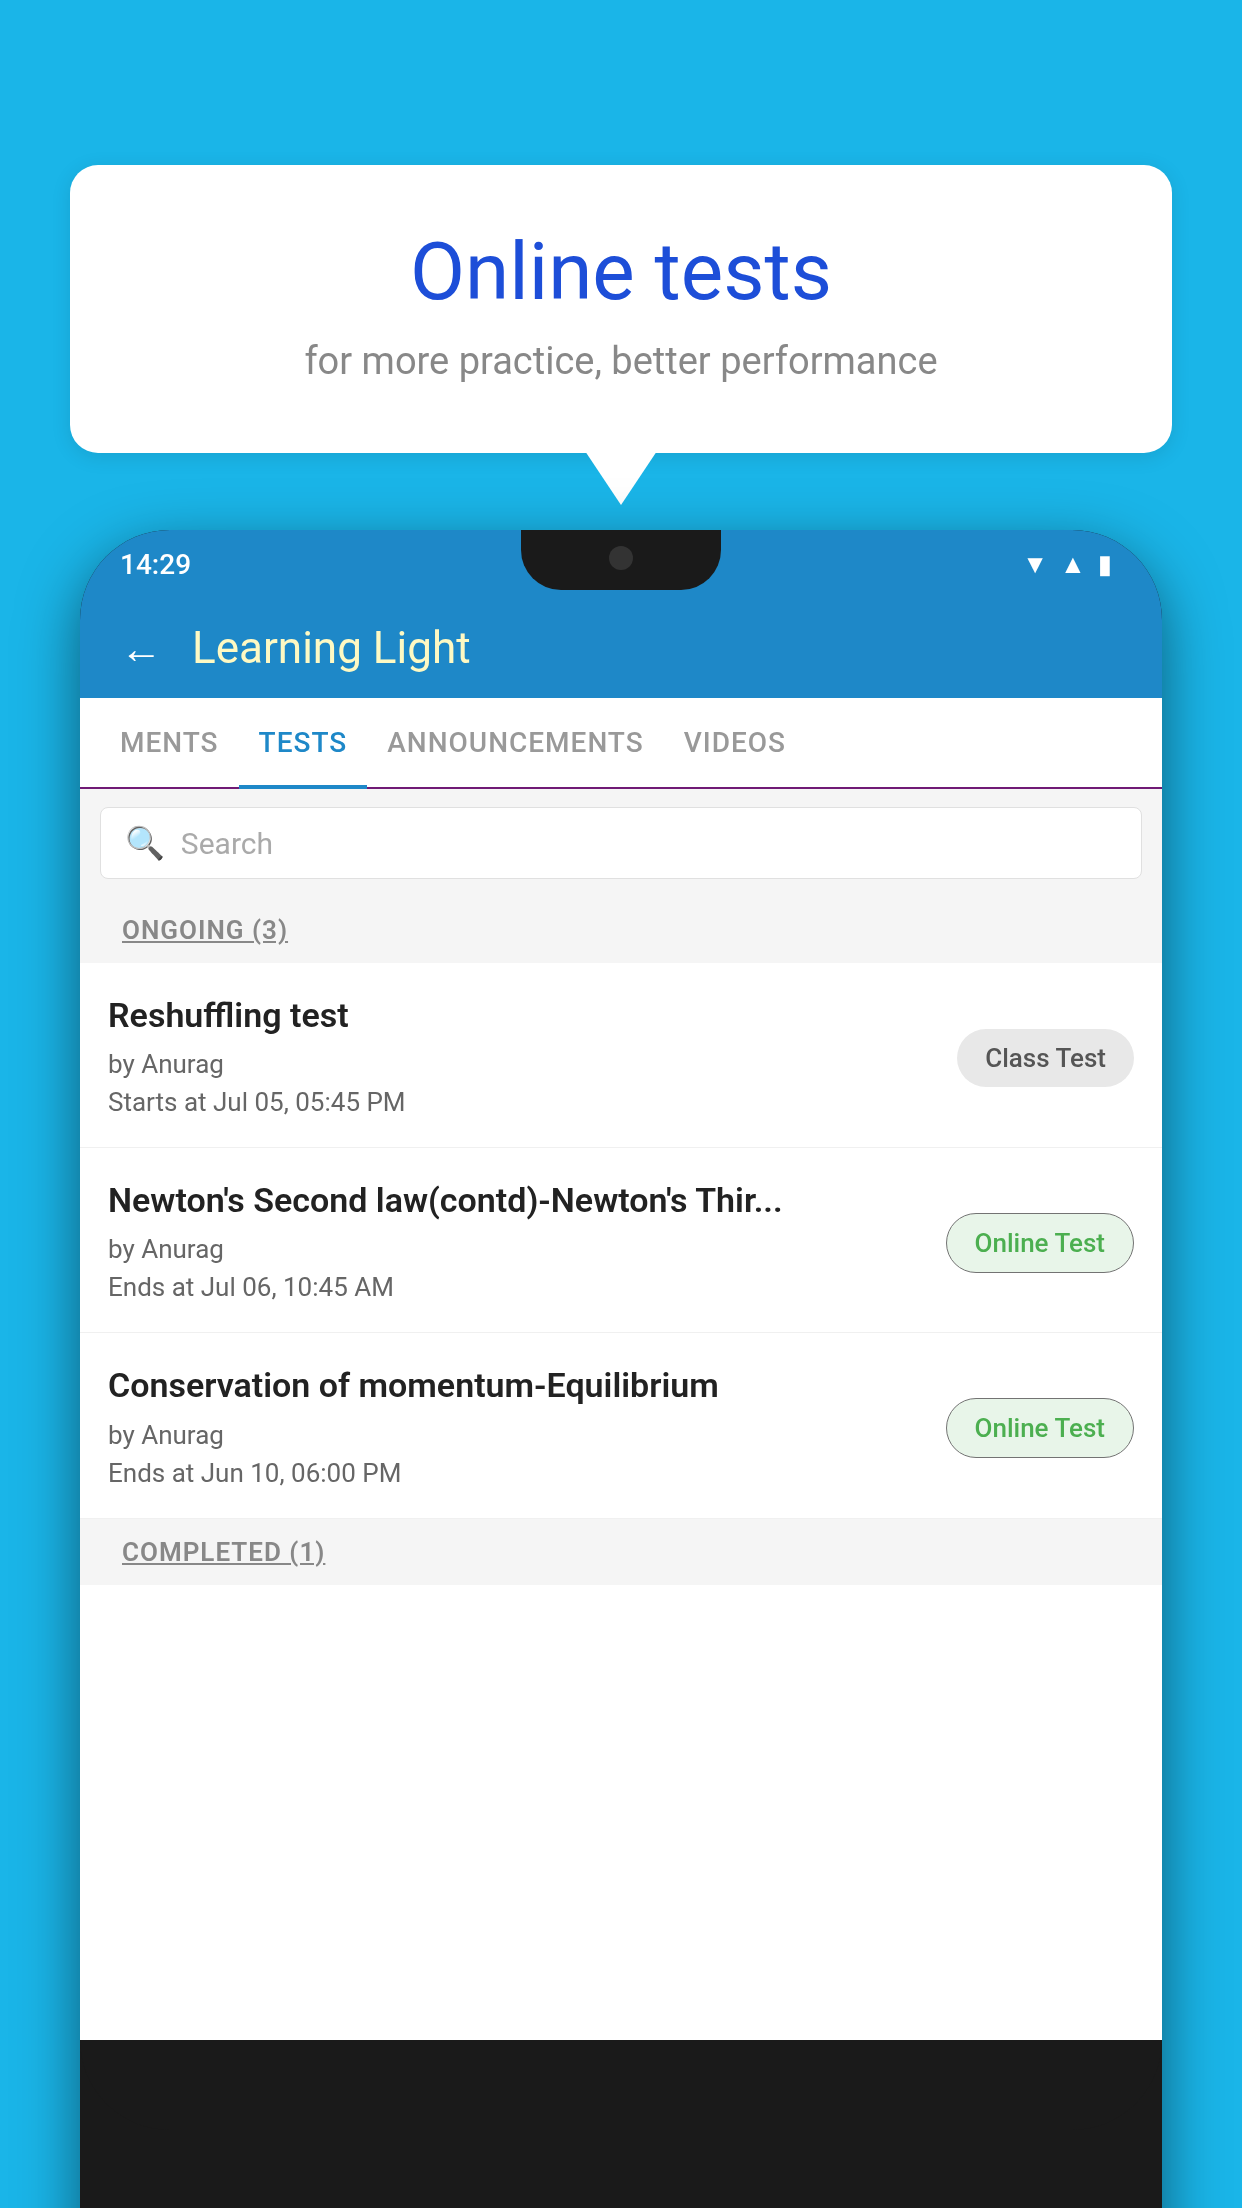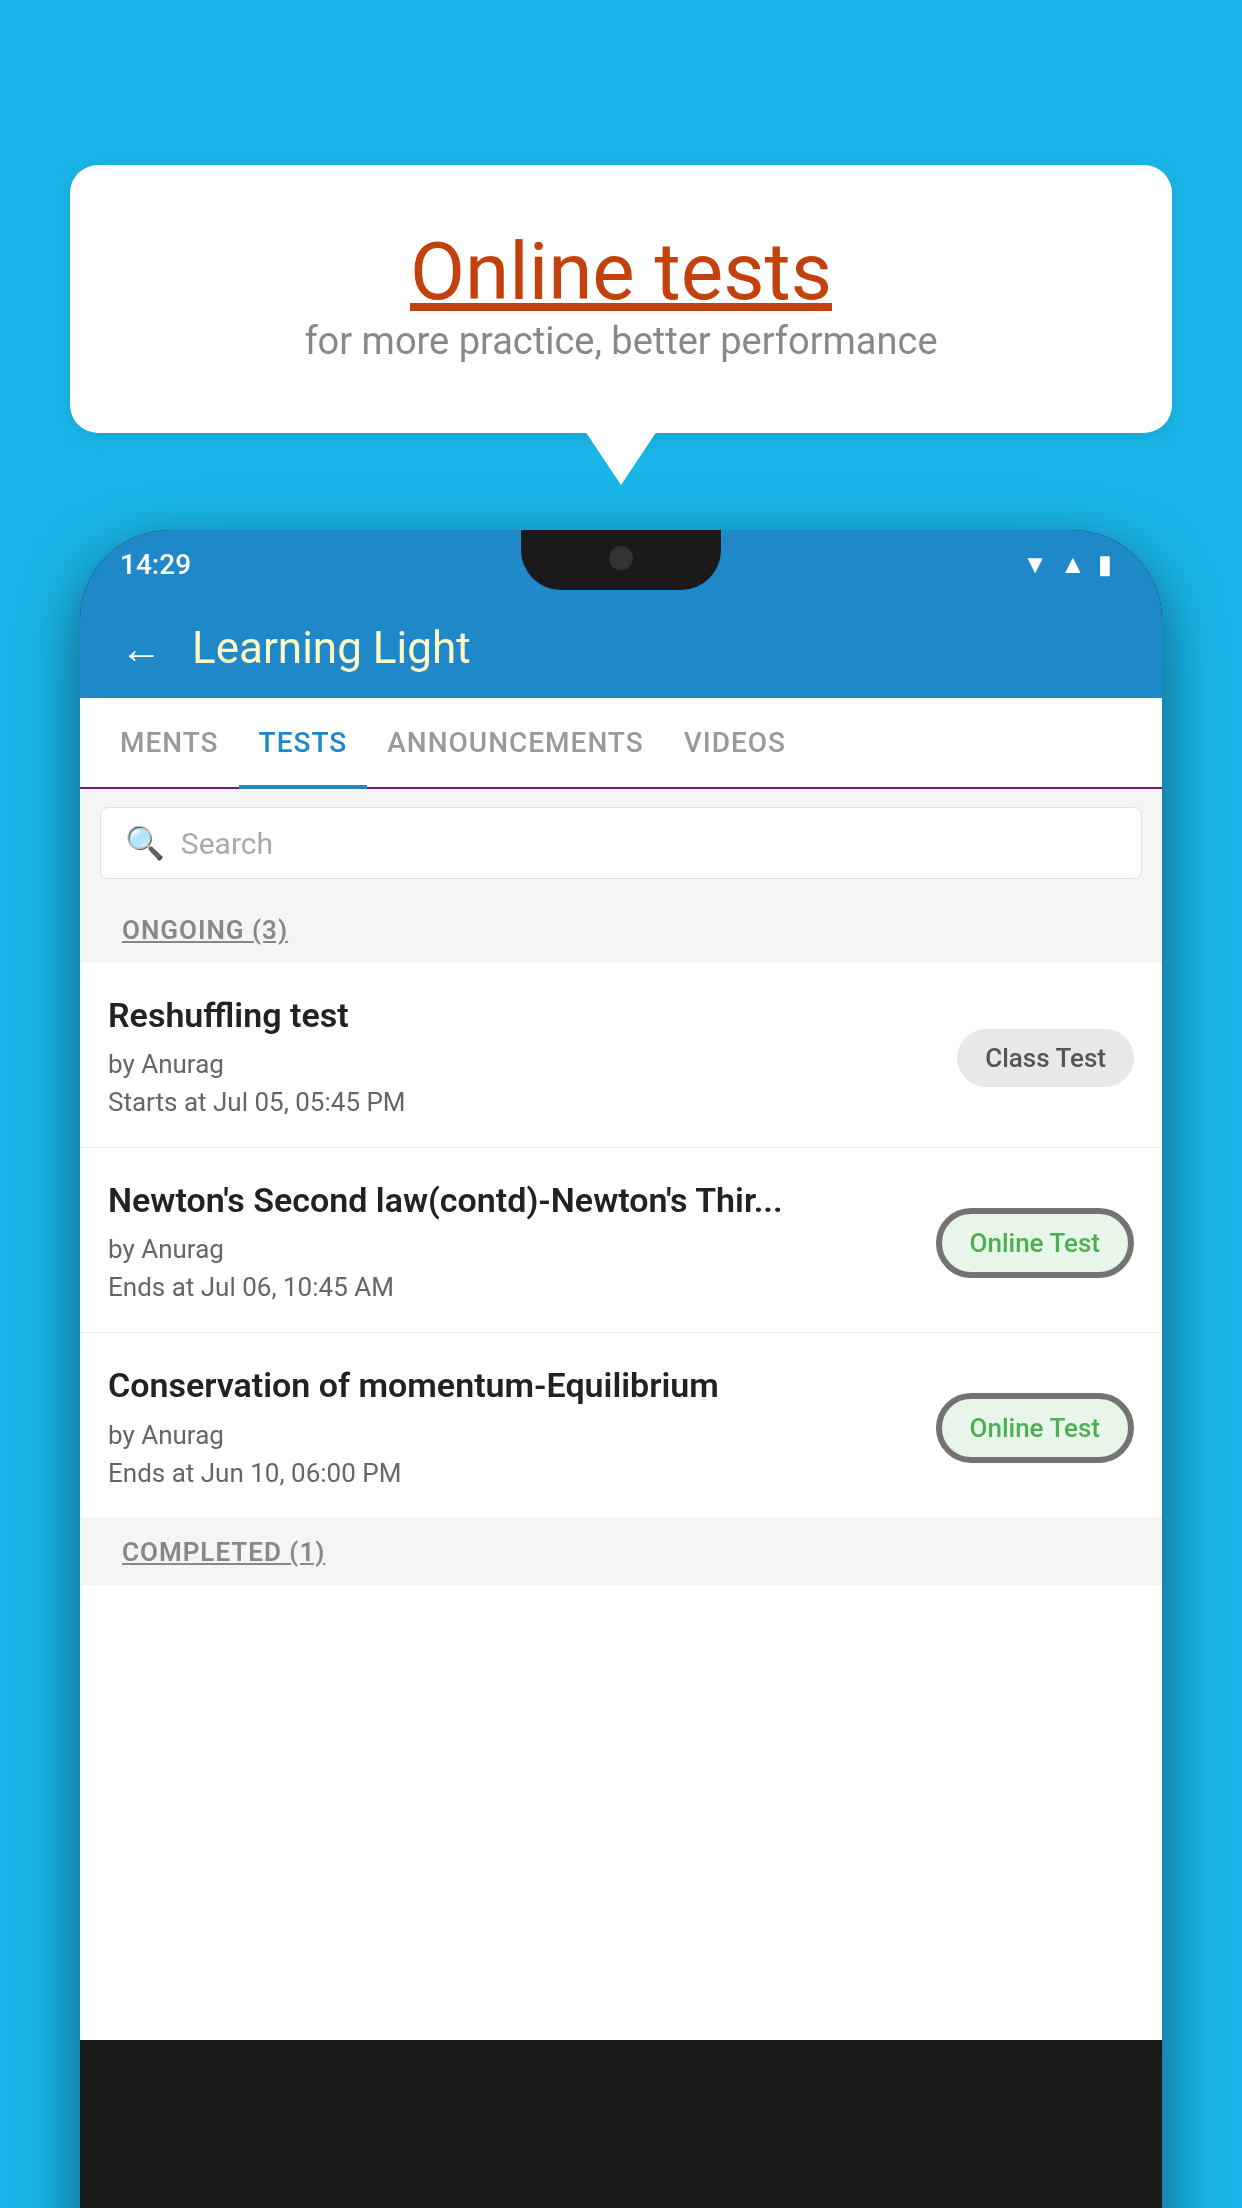--- a/index.html
+++ b/index.html
@@ -33,23 +33,23 @@
       left: 50%;
       transform: translateX(-50%);
       width: 0;
       height: 0;
       border-left: 36px solid transparent;
       border-right: 36px solid transparent;
       border-top: 54px solid white;
     }
     .bubble-title {
       font-size: 80px;
-      color: #c2410c;
+      color: #1d4ed8;
       font-weight: 400;
-      text-decoration: underline;
+      margin-bottom: 20px;
     }
     .bubble-subtitle {
       font-size: 38px;
       color: #888;
       font-weight: 400;
     }
 
     
     .phone-wrapper {
       position: absolute;
@@ -247,21 +247,21 @@
       white-space: nowrap;
       margin-top: 6px;
     }
     .badge-class {
       background: #e8e8e8;
       color: #555;
     }
     .badge-online {
       background: #e8f5e9;
       color: #4caf50;
-      border: 6px solid #737373;
+      border: 1px solid #737373;
     }
 
     
     .phone-bottom {
       height: 90px;
       background: #1a1a1a;
       border-radius: 0 0 90px 90px;
     }
   </style>
 </head>

